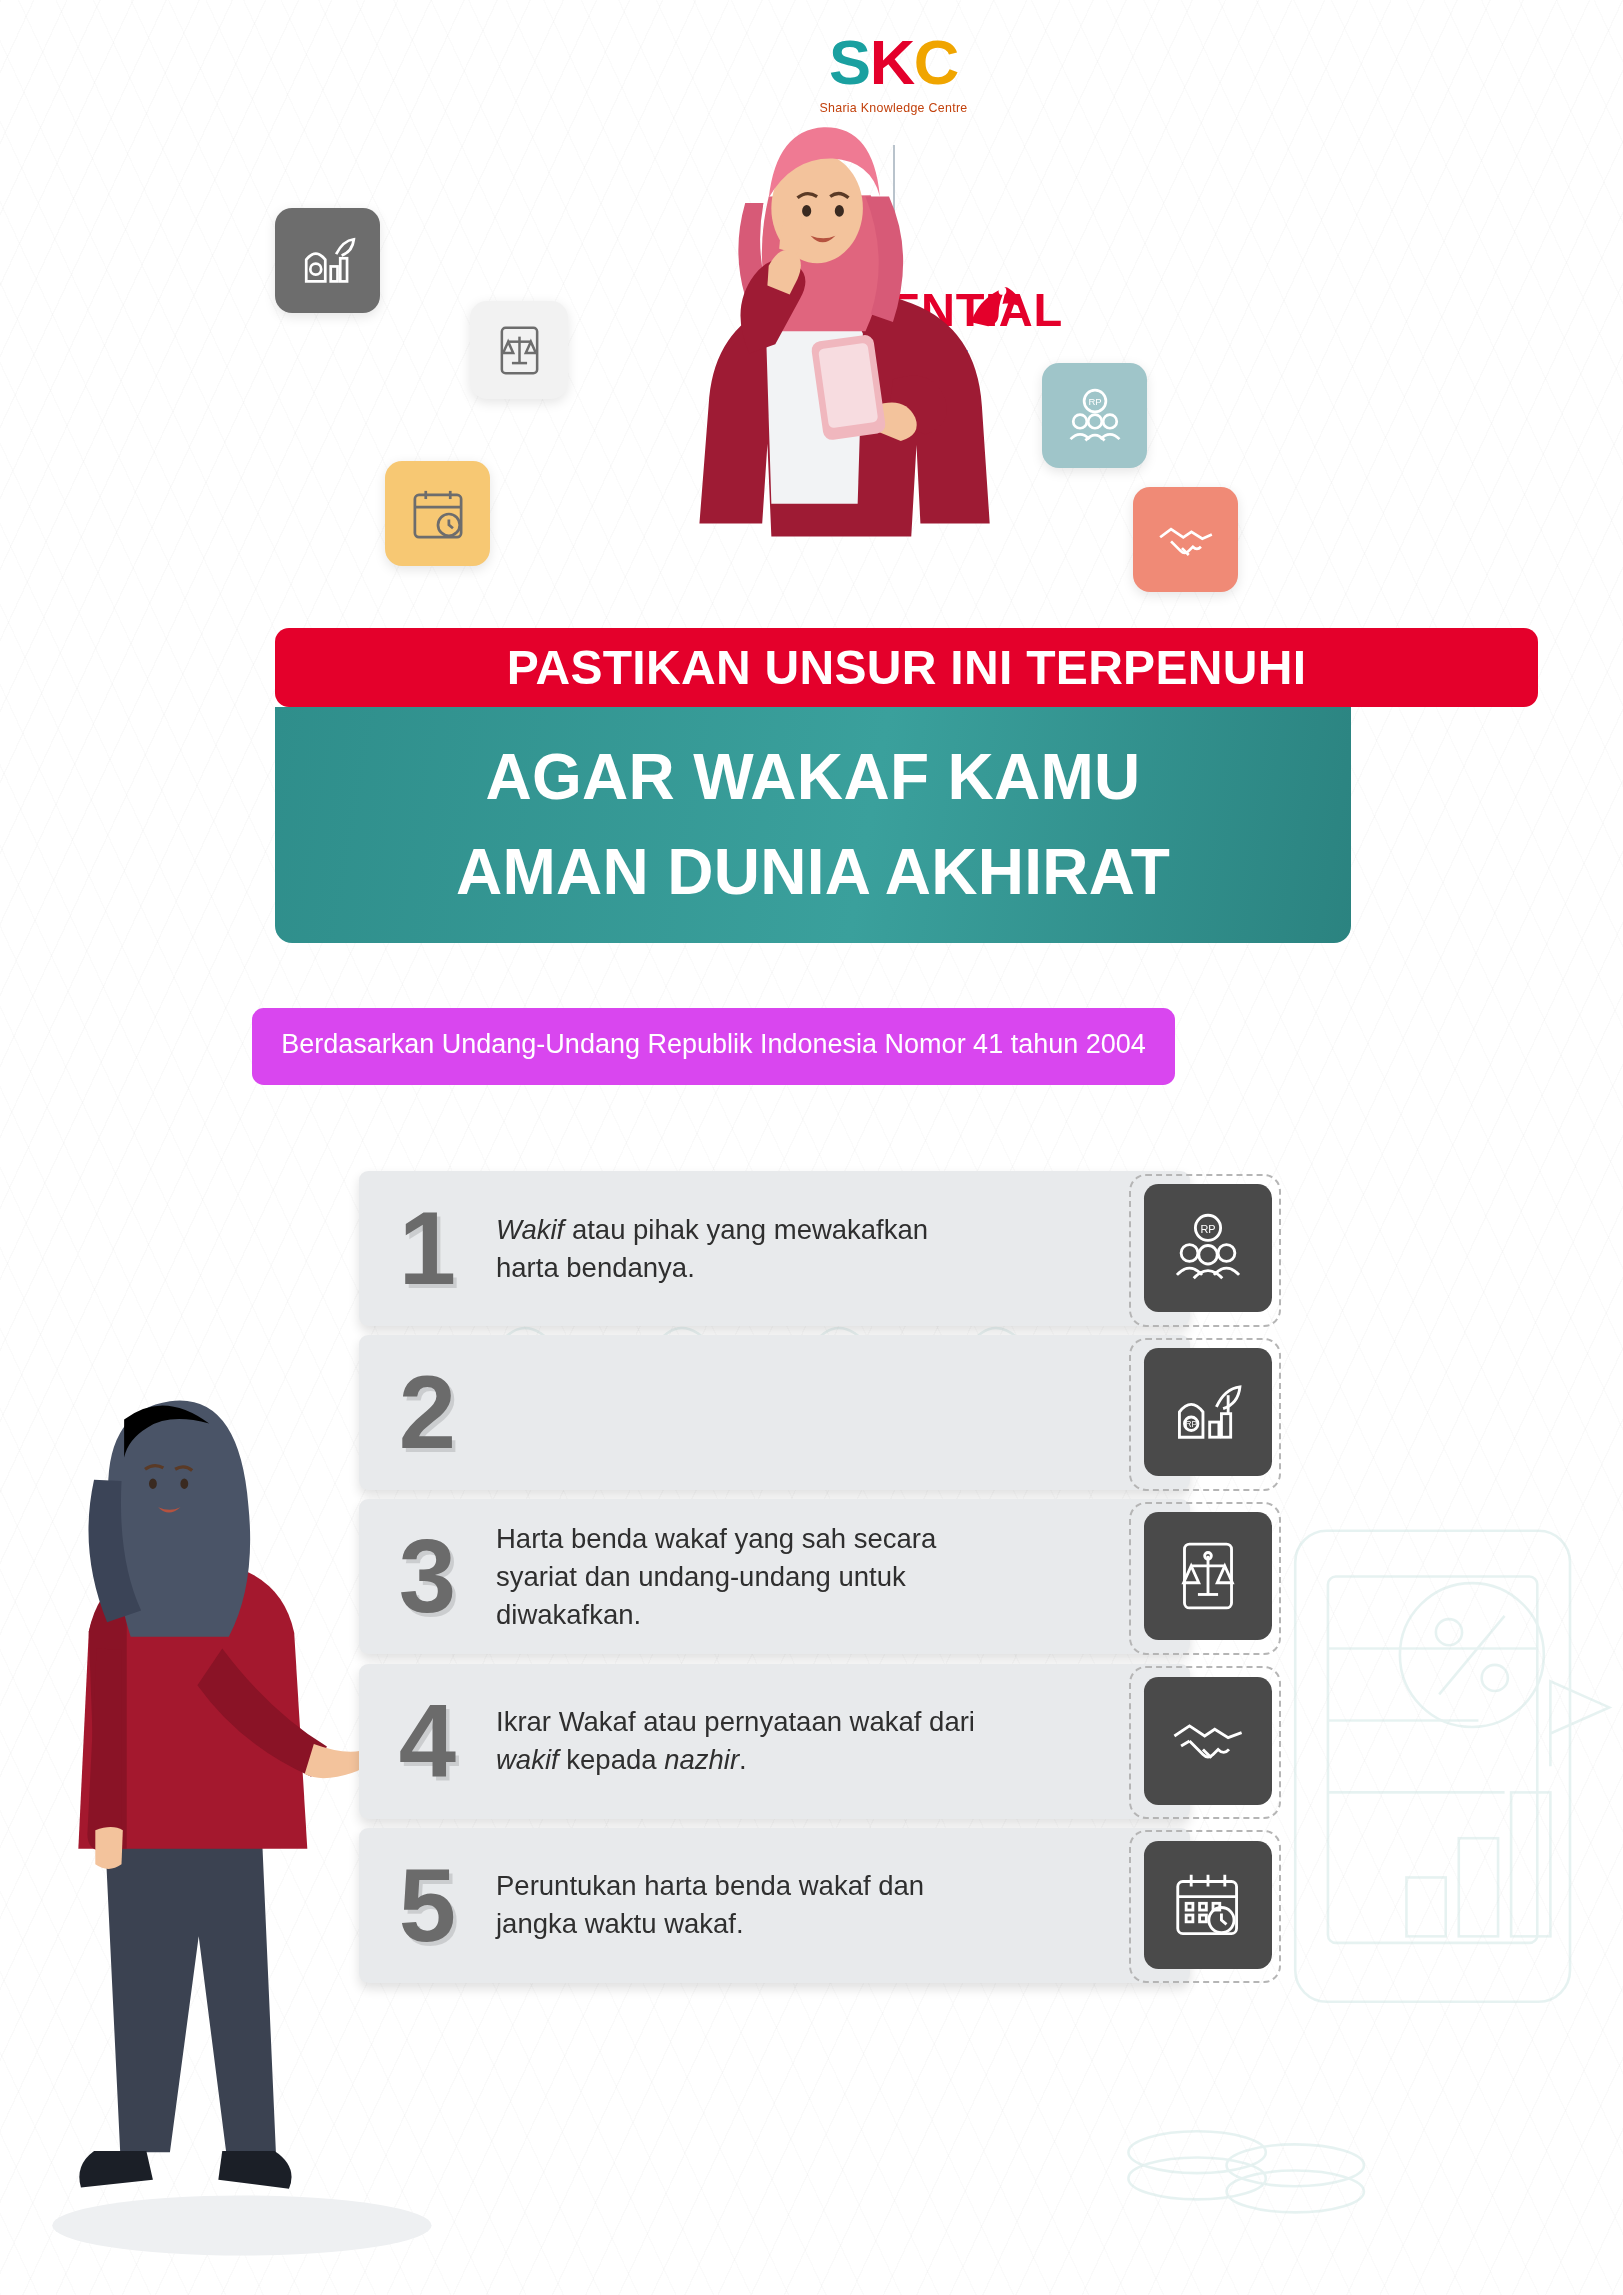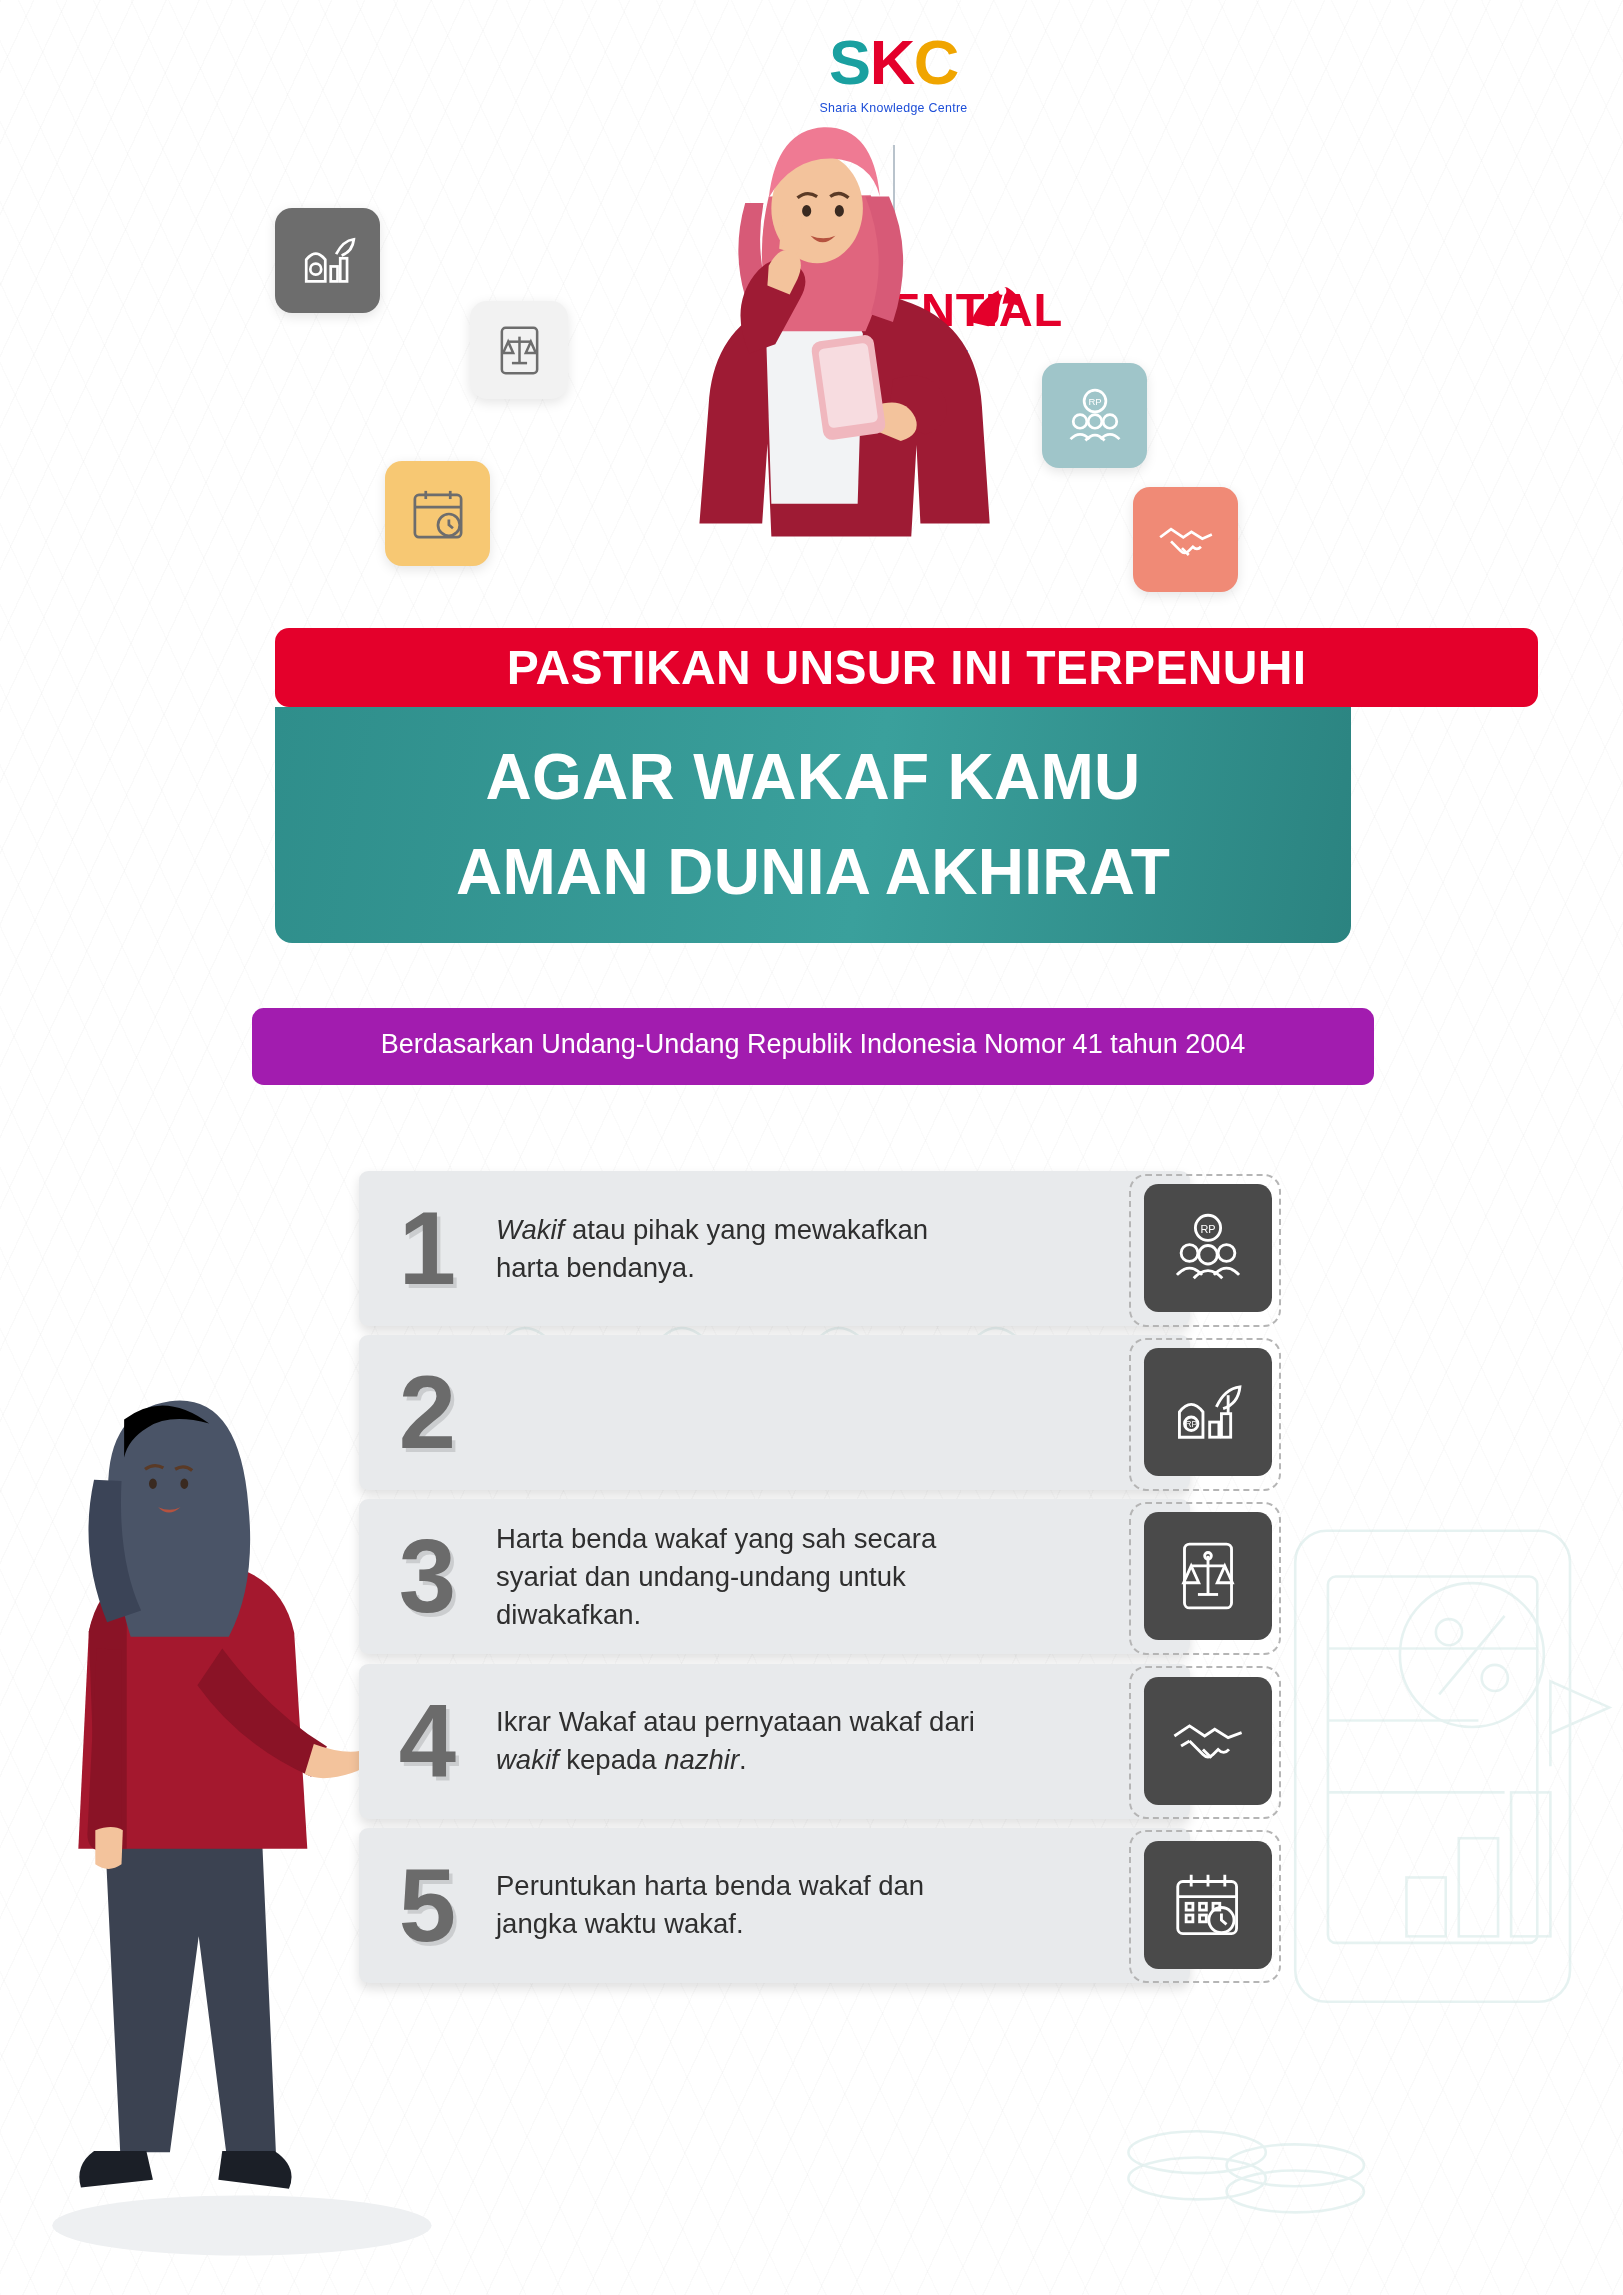--- a/index.html
+++ b/index.html
@@ -58,21 +58,21 @@
     font-size: 63px;
     font-weight: bold;
     letter-spacing: -1.3px;
     line-height: 1;
   }
   .skc-s { color: #1aa0a0; }
   .skc-k { color: #e4002b; }
   .skc-c { color: #f0a500; }
   .skc-sub {
     font-size: 12.4px;
-    color: #1d4ed8;
+    color: #c2410c;
     letter-spacing: 0.3px;
     margin-top: 6.5px;
   }
   .divider-v {
     width: 2px;
     height: 111px;
     background: #b9c3cc;
   }
   .pru-logo {
     text-align: center;
@@ -157,23 +157,23 @@
     font-weight: bold;
     letter-spacing: 0.3px;
     line-height: 1.15;
   }
 
   
   .law-note {
     position: absolute;
     left: 252px;
     top: 1008px;
-    width: 1122px;
+    width: 923px;
     padding: 17px 26px 22px;
-    background: #a21caf;
+    background: #d946ef;
     border-radius: 11.8px;
     text-align: center;
     box-sizing: border-box;
   }
   .law-note div {
     color: #ffffff;
     font-size: 27px;
     line-height: 1.42;
   }
 

